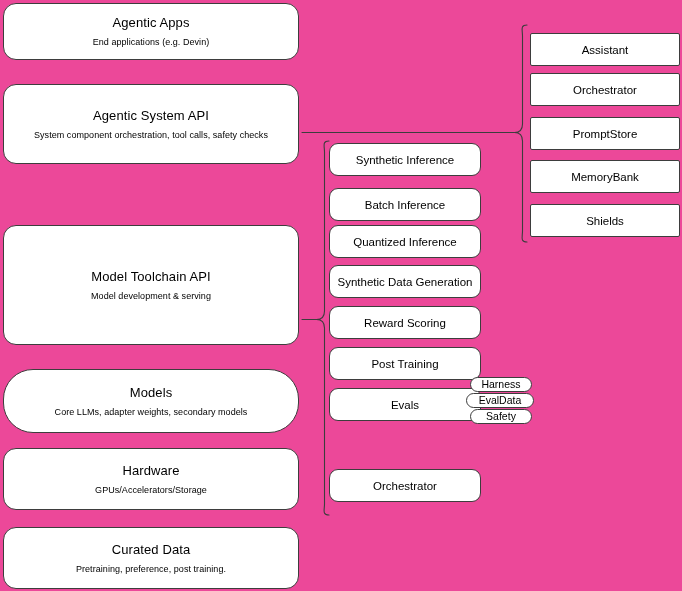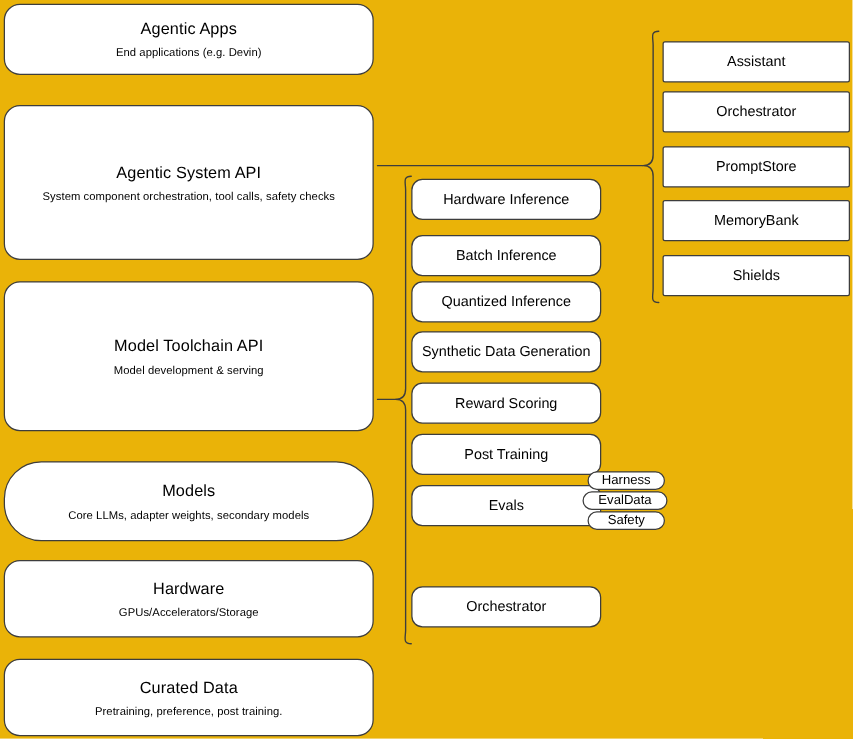--- a/index.html
+++ b/index.html
@@ -11,21 +11,21 @@
   body {
     font-family: "Liberation Sans", sans-serif;
     color: #000000;
     -webkit-font-smoothing: antialiased;
   }
   #canvas {
     position: relative;
     width: 682px;
     height: 591px;
     overflow: hidden;
-    background: #eab308;
+    background: #ec4899;
   }
 
   
   .node {
     position: absolute;
     box-sizing: border-box;
     background: #ffffff;
     border: 1px solid #3d3d3d;
     display: flex;
     flex-direction: column;
@@ -138,21 +138,21 @@
              C 324.5 510, 322 515, 329 515"></path>
 
     <line x1="302" y1="319.5" x2="317" y2="319.5"></line>
   </svg>
 
   <div class="node layer" style="top:3px; height:57px;">
     <div class="title">Agentic Apps</div>
     <div class="subtitle">End applications (e.g. Devin)</div>
   </div>
 
-  <div class="node layer" style="top:84px; height:124px;">
+  <div class="node layer" style="top:84px; height:80px;">
     <div class="title">Agentic System API</div>
     <div class="subtitle">System component orchestration, tool calls, safety checks</div>
   </div>
 
   <div class="node layer" style="top:225px; height:120px;">
     <div class="title">Model Toolchain API</div>
     <div class="subtitle">Model development &amp; serving</div>
   </div>
 
   <div class="node layer" style="top:369px; height:64px;border-radius:30px;">
@@ -164,21 +164,21 @@
     <div class="title">Hardware</div>
     <div class="subtitle">GPUs/Accelerators/Storage</div>
   </div>
 
   <div class="node layer" style="top:527px; height:62px;">
     <div class="title">Curated Data</div>
     <div class="subtitle">Pretraining, preference, post training.</div>
   </div>
 
   <div class="node cap" style="top:143px;">
-    <div class="title">Hardware Inference</div>
+    <div class="title">Synthetic Inference</div>
   </div>
   <div class="node cap" style="top:188px;">
     <div class="title">Batch Inference</div>
   </div>
   <div class="node cap" style="top:225px;">
     <div class="title">Quantized Inference</div>
   </div>
   <div class="node cap" style="top:265px;">
     <div class="title">Synthetic Data Generation</div>
   </div>

